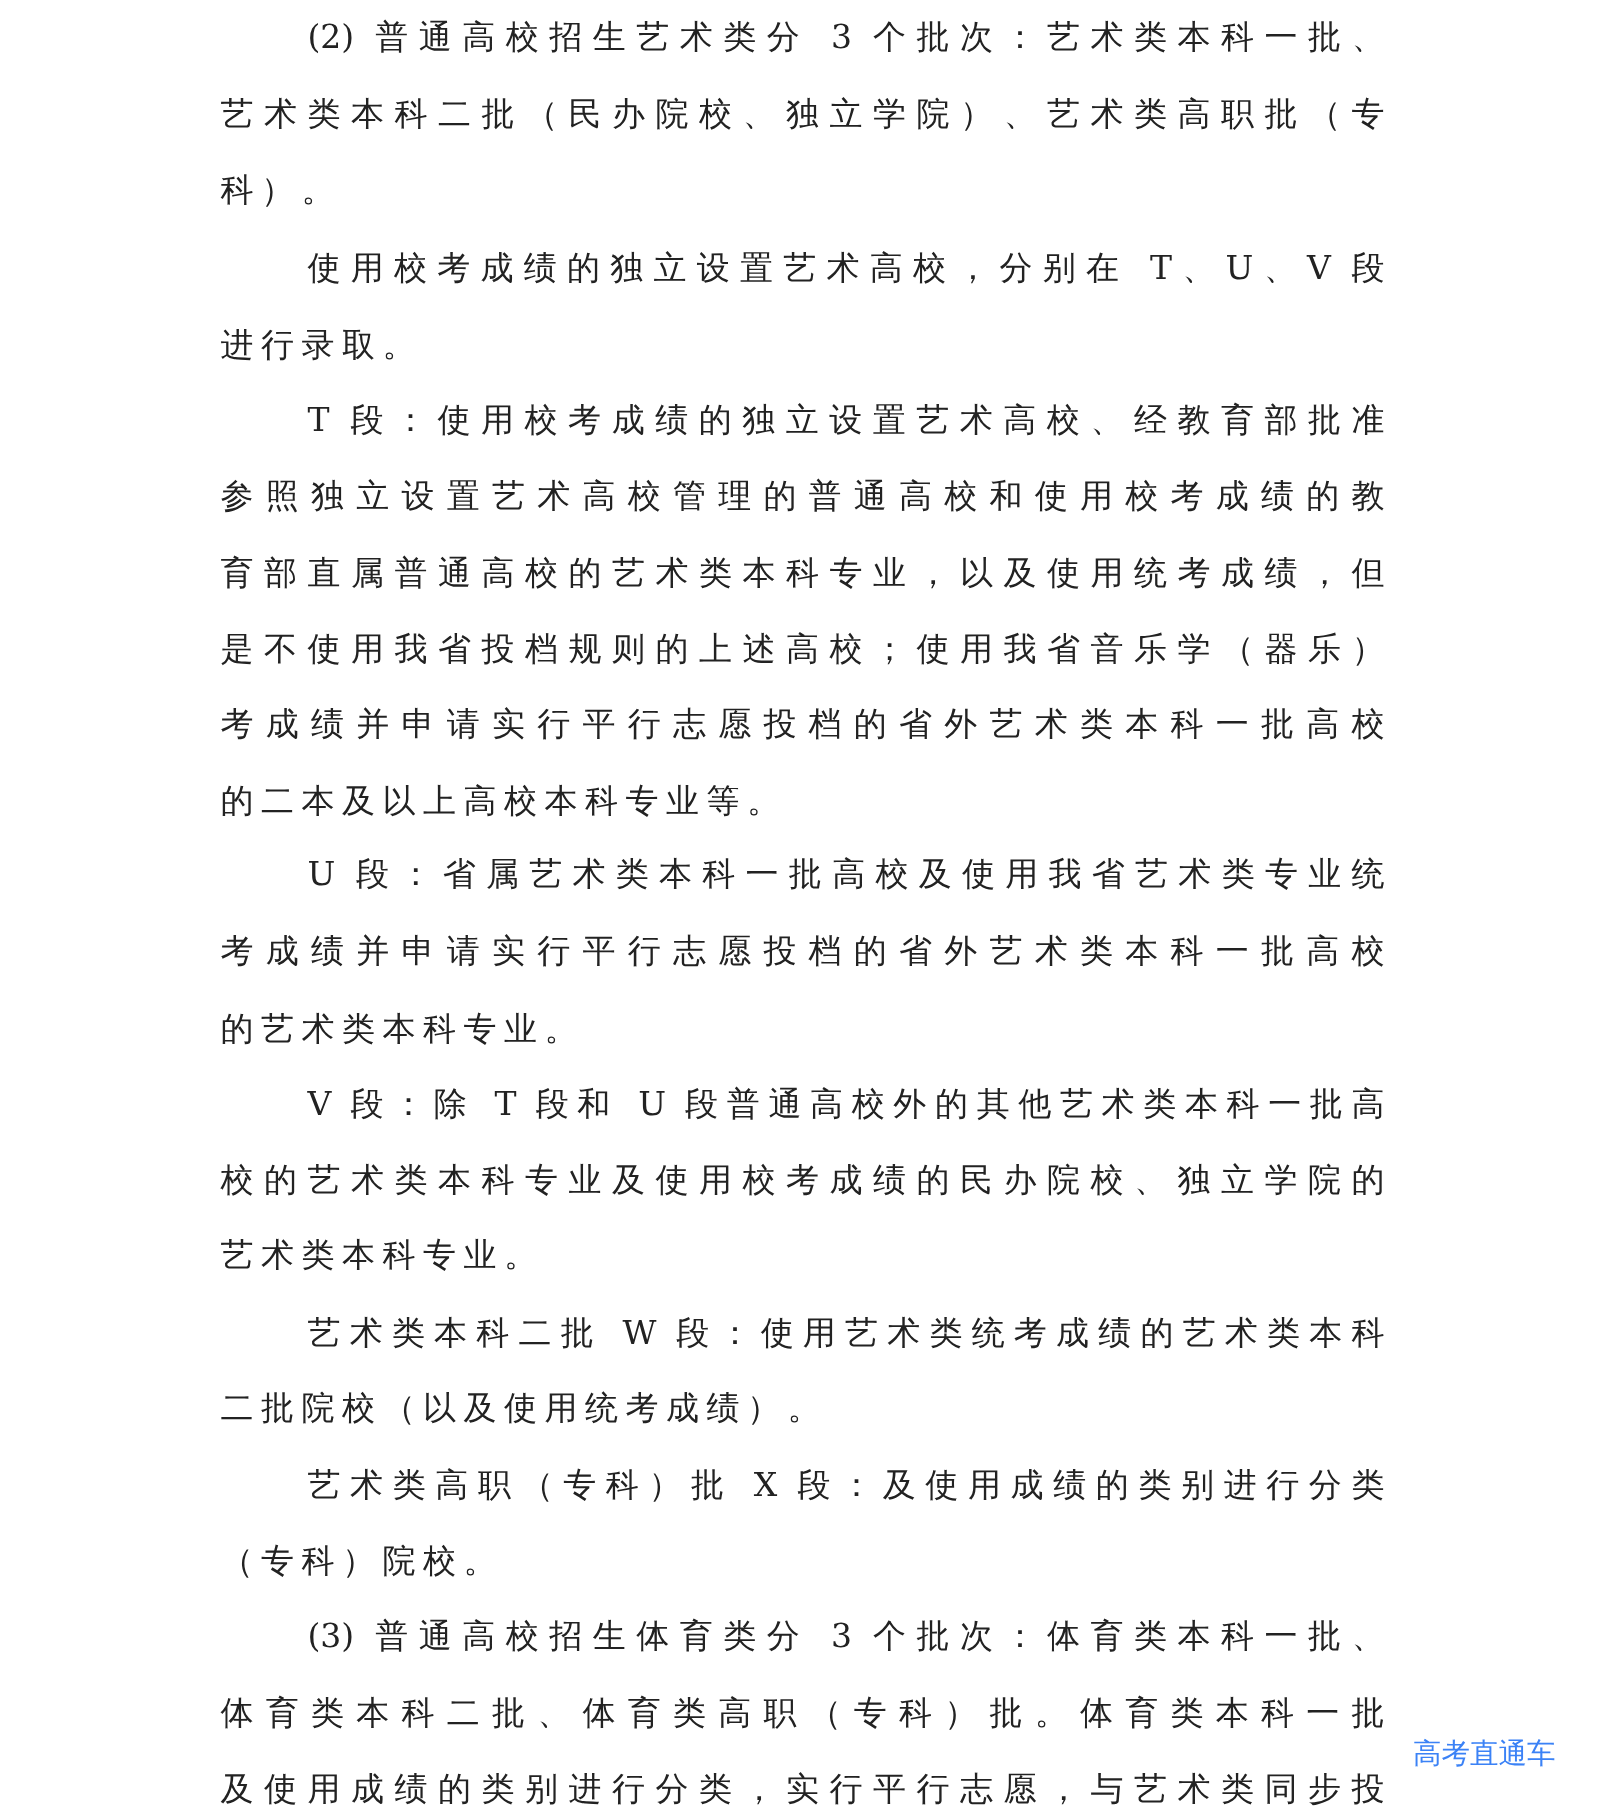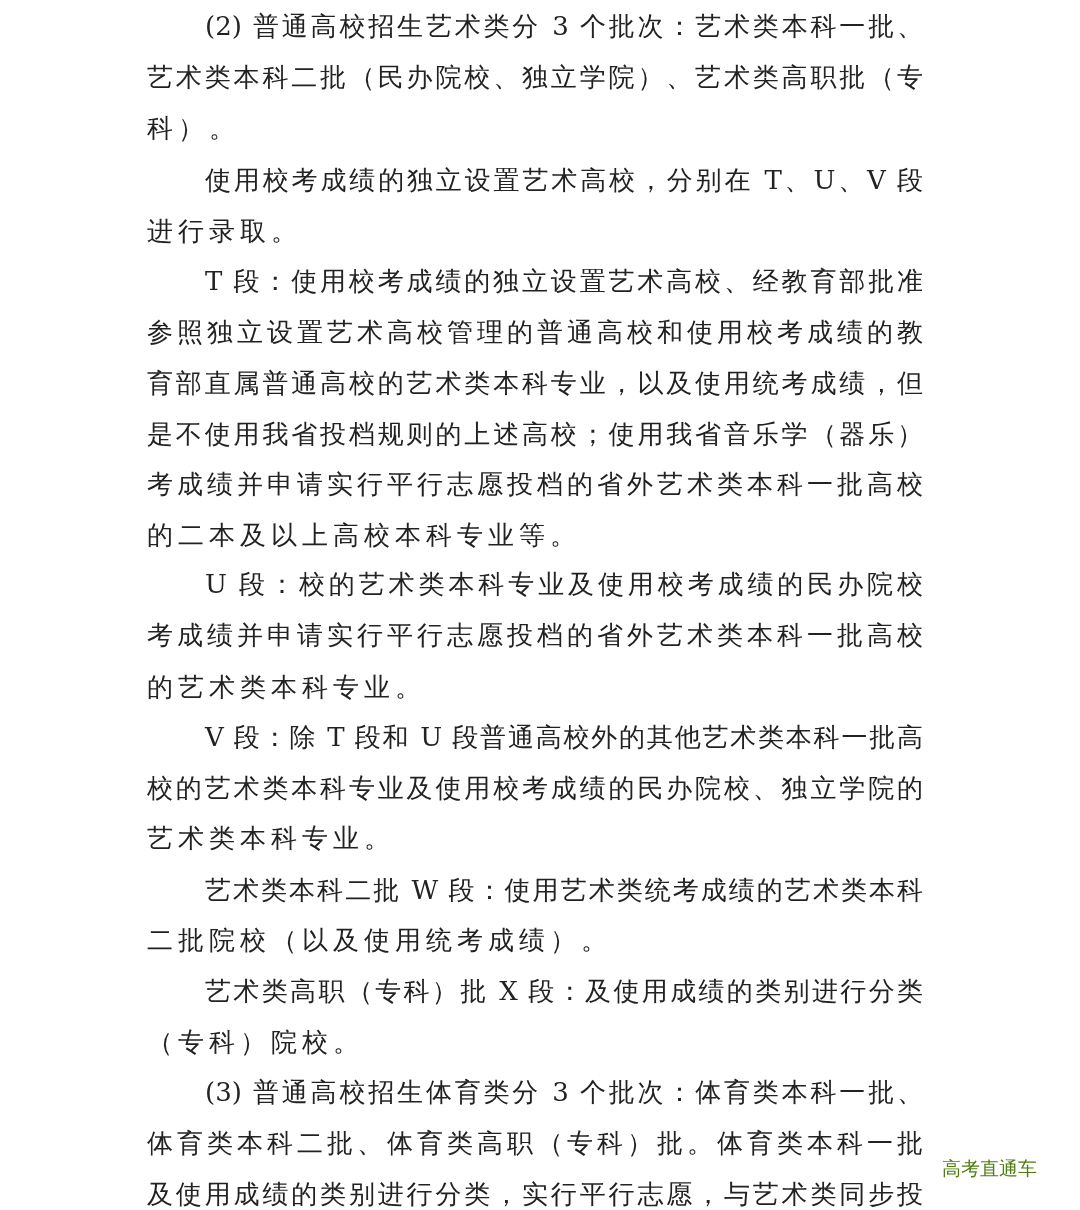--- a/index.html
+++ b/index.html
@@ -19,21 +19,21 @@
     position: absolute;
     left: 147px;
     top: 0;
     width: 776px;
   }
   .line {
     position: absolute;
     left: 0;
     height: 40px;
     line-height: 40px;
-    font-size: 26px;
+    font-size: 22px;
     white-space: nowrap;
     color: #222222;
   }
   .line.full {
     width: 776px;
     text-align: justify;
     text-align-last: justify;
   }
   .line.indent {
     left: 58px;
@@ -43,21 +43,21 @@
   }
   .line.tail {
     letter-spacing: 5px;
   }
   .watermark {
     position: absolute;
     left: 942px;
     top: 1156px;
     font-family: "DejaVu Sans", "Liberation Sans", sans-serif;
     font-size: 19px;
-    color: #4d7c0f;
+    color: #3b82f6;
     letter-spacing: 0px;
   }
 </style>
 </head>
 <body>
 
 <div class="page">
 
   <div class="line indent full" style="top:6px">(2) 普通高校招生艺术类分 3 个批次：艺术类本科一批、</div>
   <div class="line full" style="top:57px">艺术类本科二批（民办院校、独立学院）、艺术类高职批（专</div>
@@ -66,21 +66,21 @@
   <div class="line indent full" style="top:160px">使用校考成绩的独立设置艺术高校，分别在 T、U、V 段</div>
   <div class="line tail" style="top:211px">进行录取。</div>
 
   <div class="line indent full" style="top:261px">T 段：使用校考成绩的独立设置艺术高校、经教育部批准</div>
   <div class="line full" style="top:312px">参照独立设置艺术高校管理的普通高校和使用校考成绩的教</div>
   <div class="line full" style="top:363px">育部直属普通高校的艺术类本科专业，以及使用统考成绩，但</div>
   <div class="line full" style="top:414px">是不使用我省投档规则的上述高校；使用我省音乐学（器乐）</div>
   <div class="line full" style="top:464px">考成绩并申请实行平行志愿投档的省外艺术类本科一批高校</div>
   <div class="line tail" style="top:515px">的二本及以上高校本科专业等。</div>
 
-  <div class="line indent full" style="top:564px">U 段：校的艺术类本科专业及使用校考成绩的民办院校</div>
+  <div class="line indent full" style="top:564px">U 段：省属艺术类本科一批高校及使用我省艺术类专业统</div>
   <div class="line full" style="top:615px">考成绩并申请实行平行志愿投档的省外艺术类本科一批高校</div>
   <div class="line tail" style="top:667px">的艺术类本科专业。</div>
 
   <div class="line indent full" style="top:717px">V 段：除 T 段和 U 段普通高校外的其他艺术类本科一批高</div>
   <div class="line full" style="top:768px">校的艺术类本科专业及使用校考成绩的民办院校、独立学院的</div>
   <div class="line tail" style="top:818px">艺术类本科专业。</div>
 
   <div class="line indent full" style="top:870px">艺术类本科二批 W 段：使用艺术类统考成绩的艺术类本科</div>
   <div class="line tail" style="top:920px">二批院校（以及使用统考成绩）。</div>
 

